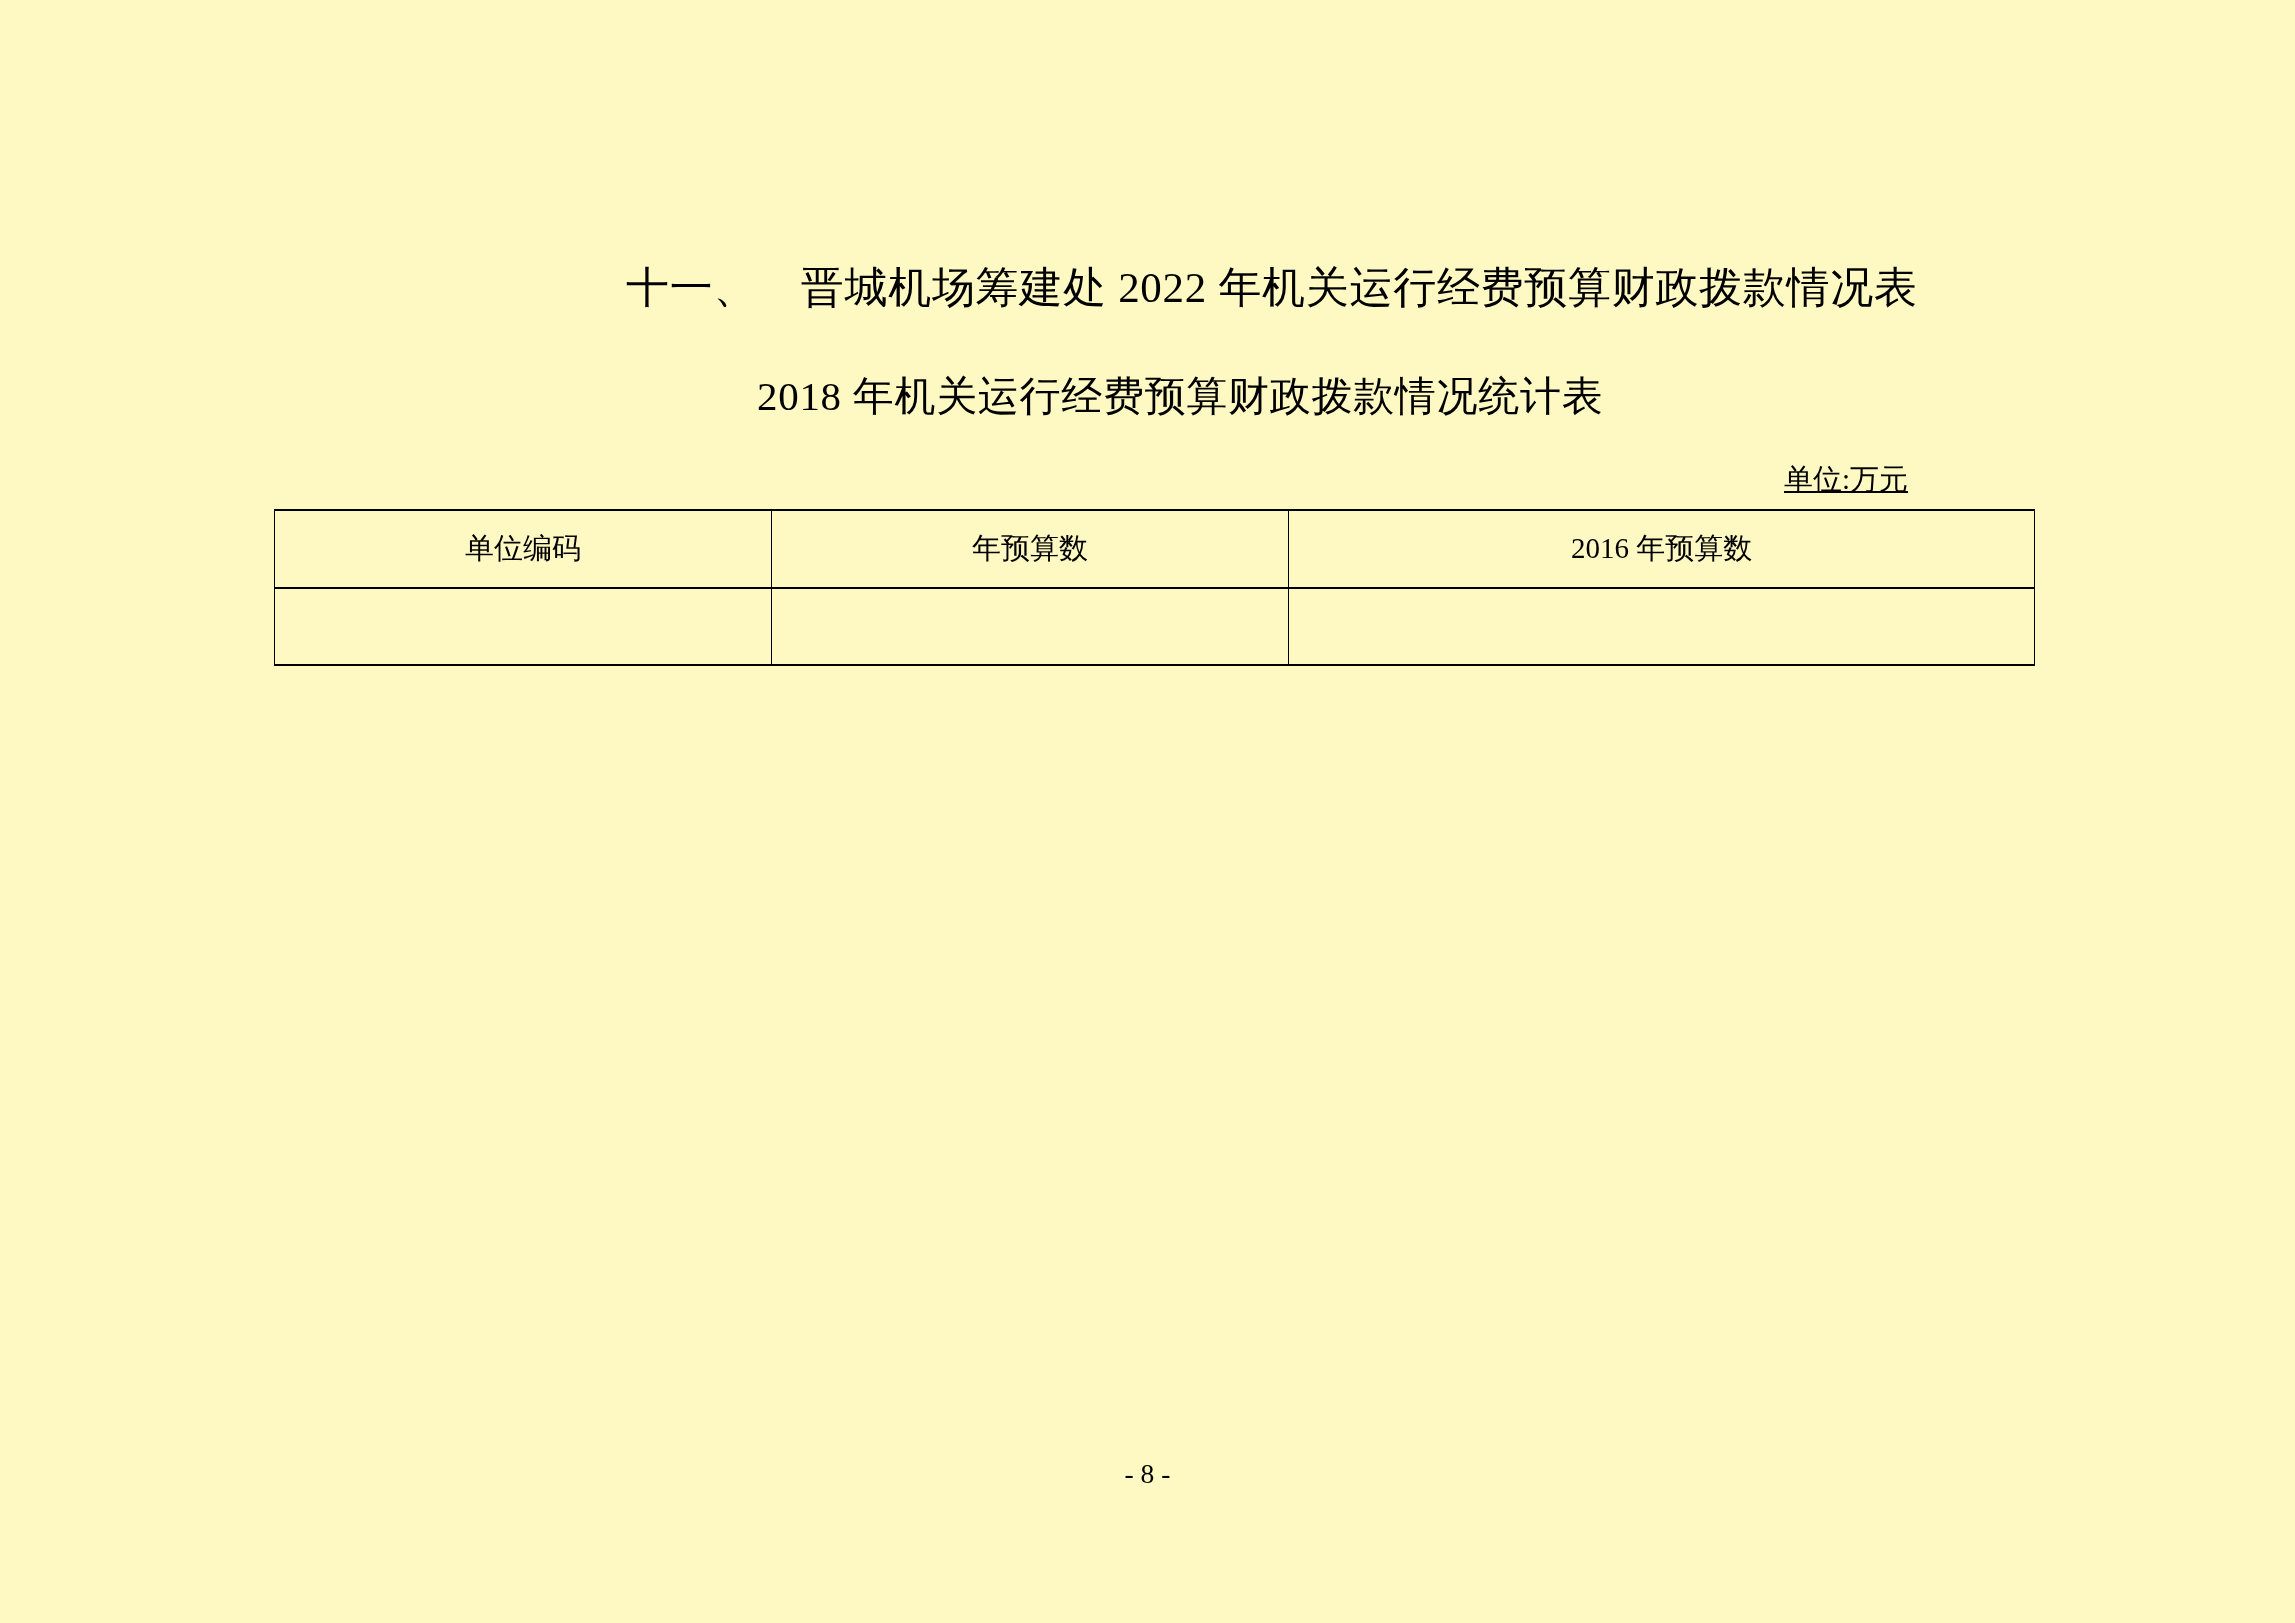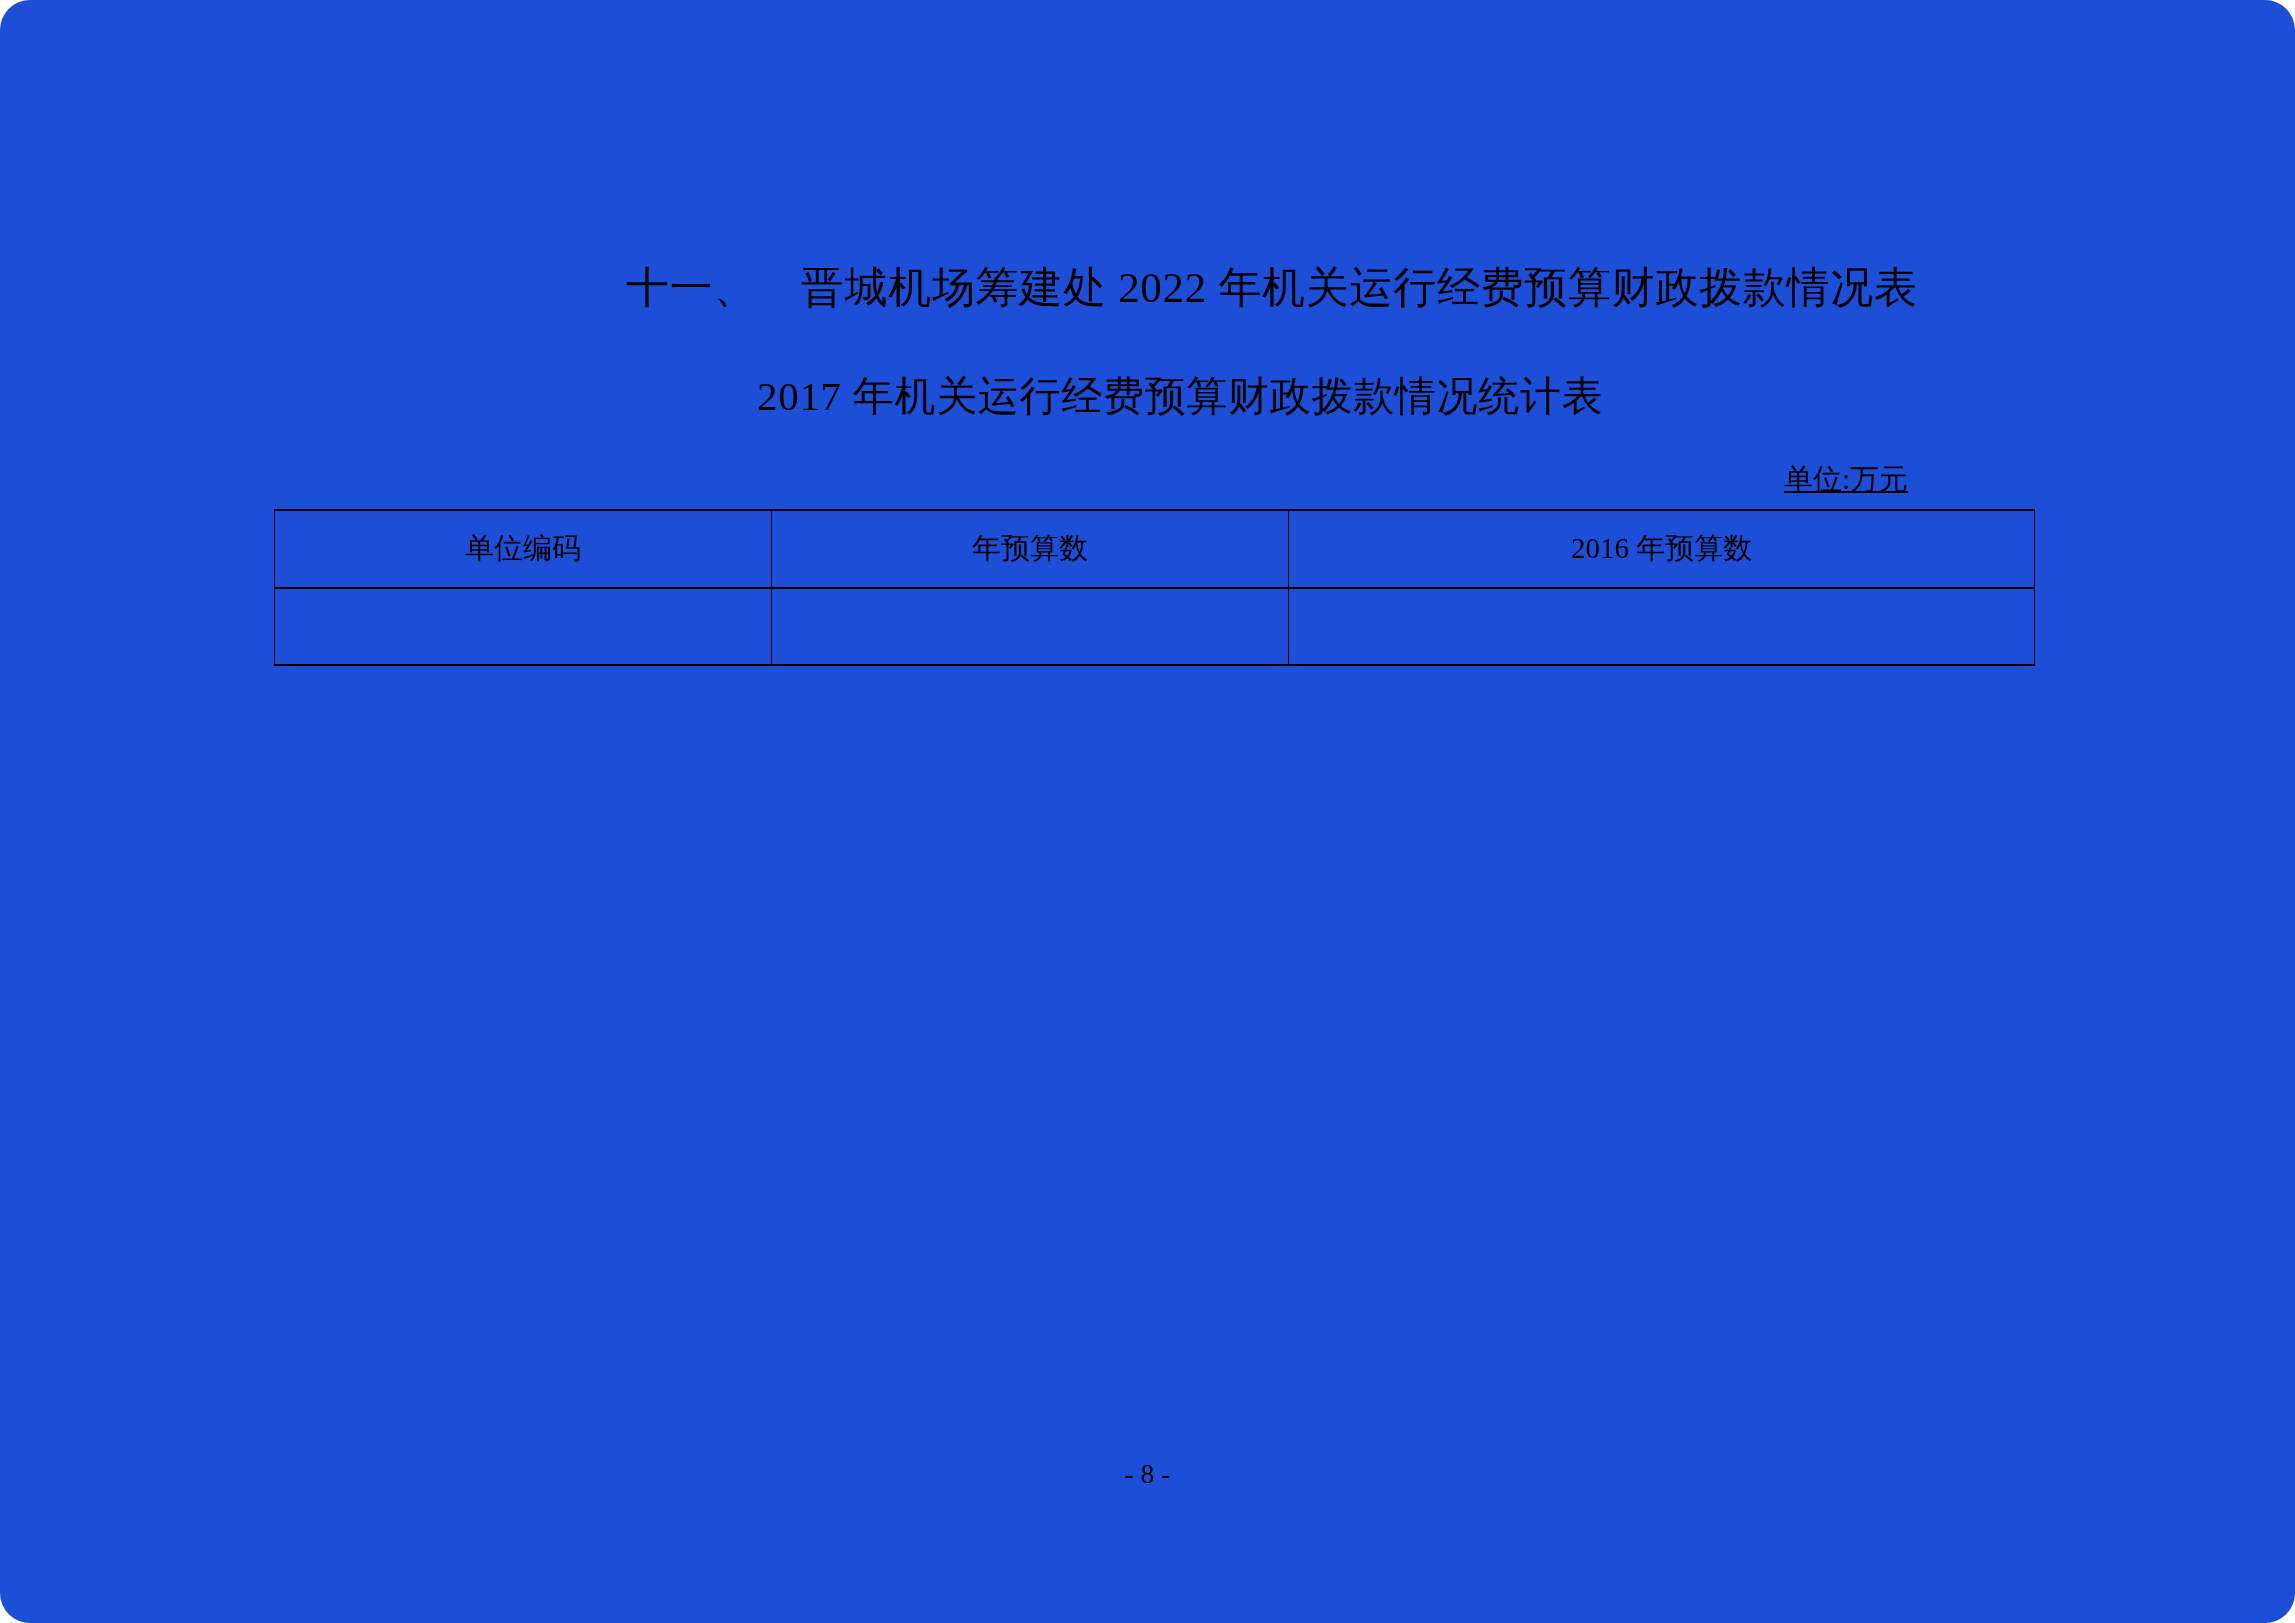--- a/index.html
+++ b/index.html
@@ -5,25 +5,24 @@
   * { box-sizing: border-box; }
   html, body {
     margin: 0;
     padding: 0;
     background: #ffffff;
   }
   .page {
     position: relative;
     width: 2295px;
     height: 1623px;
-    background: #1d4ed8;
+    background: #fef9c3;
     color: #000000;
     font-family: "Liberation Serif", "DejaVu Serif", serif;
     overflow: hidden;
-    border-radius: 30px;
   }
   .doc-title {
     position: absolute;
     left: 626px;
     top: 262px;
     font-size: 43px;
     line-height: 51px;
     font-weight: 400;
     white-space: pre;
     letter-spacing: 0.7px;
@@ -82,21 +81,21 @@
     white-space: pre;
   }
 </style>
 </head>
 <body>
 
 <div class="page">
 
   <div class="doc-title">十一、　晋城机场筹建处 2022 年机关运行经费预算财政拨款情况表</div>
 
-  <div class="doc-subtitle">2017 年机关运行经费预算财政拨款情况统计表</div>
+  <div class="doc-subtitle">2018 年机关运行经费预算财政拨款情况统计表</div>
 
   <div class="unit-note">单位:万元</div>
 
   <table class="budget-table">
     <colgroup>
       <col style="width:497px">
       <col style="width:517px">
       <col style="width:746px">
     </colgroup>
     <thead>

